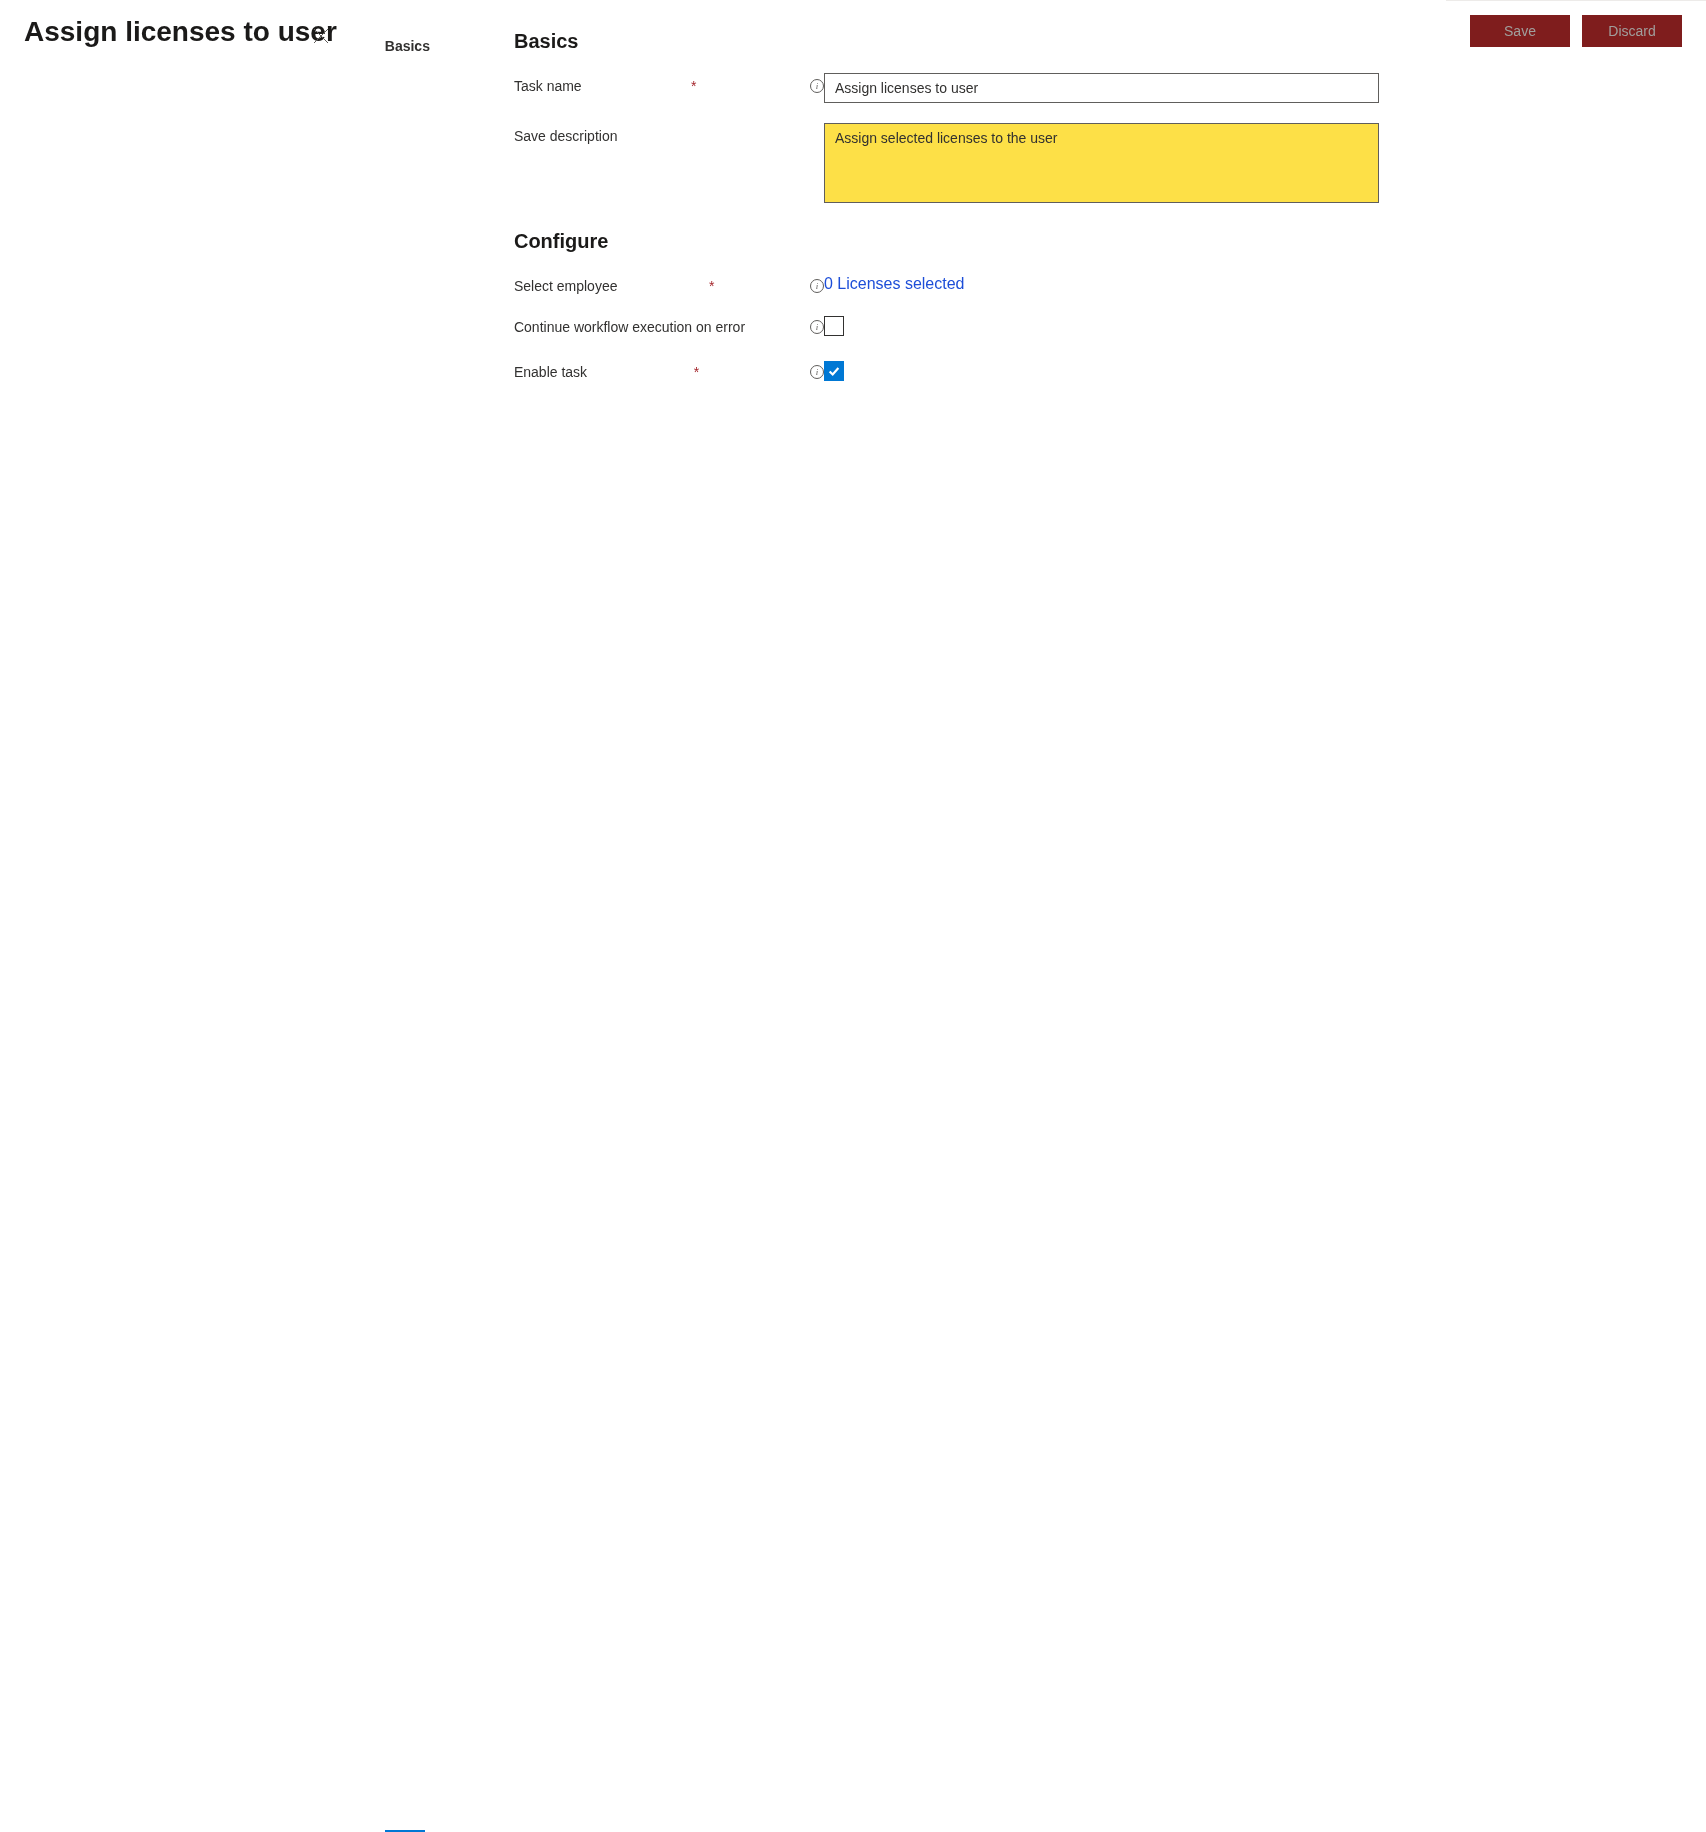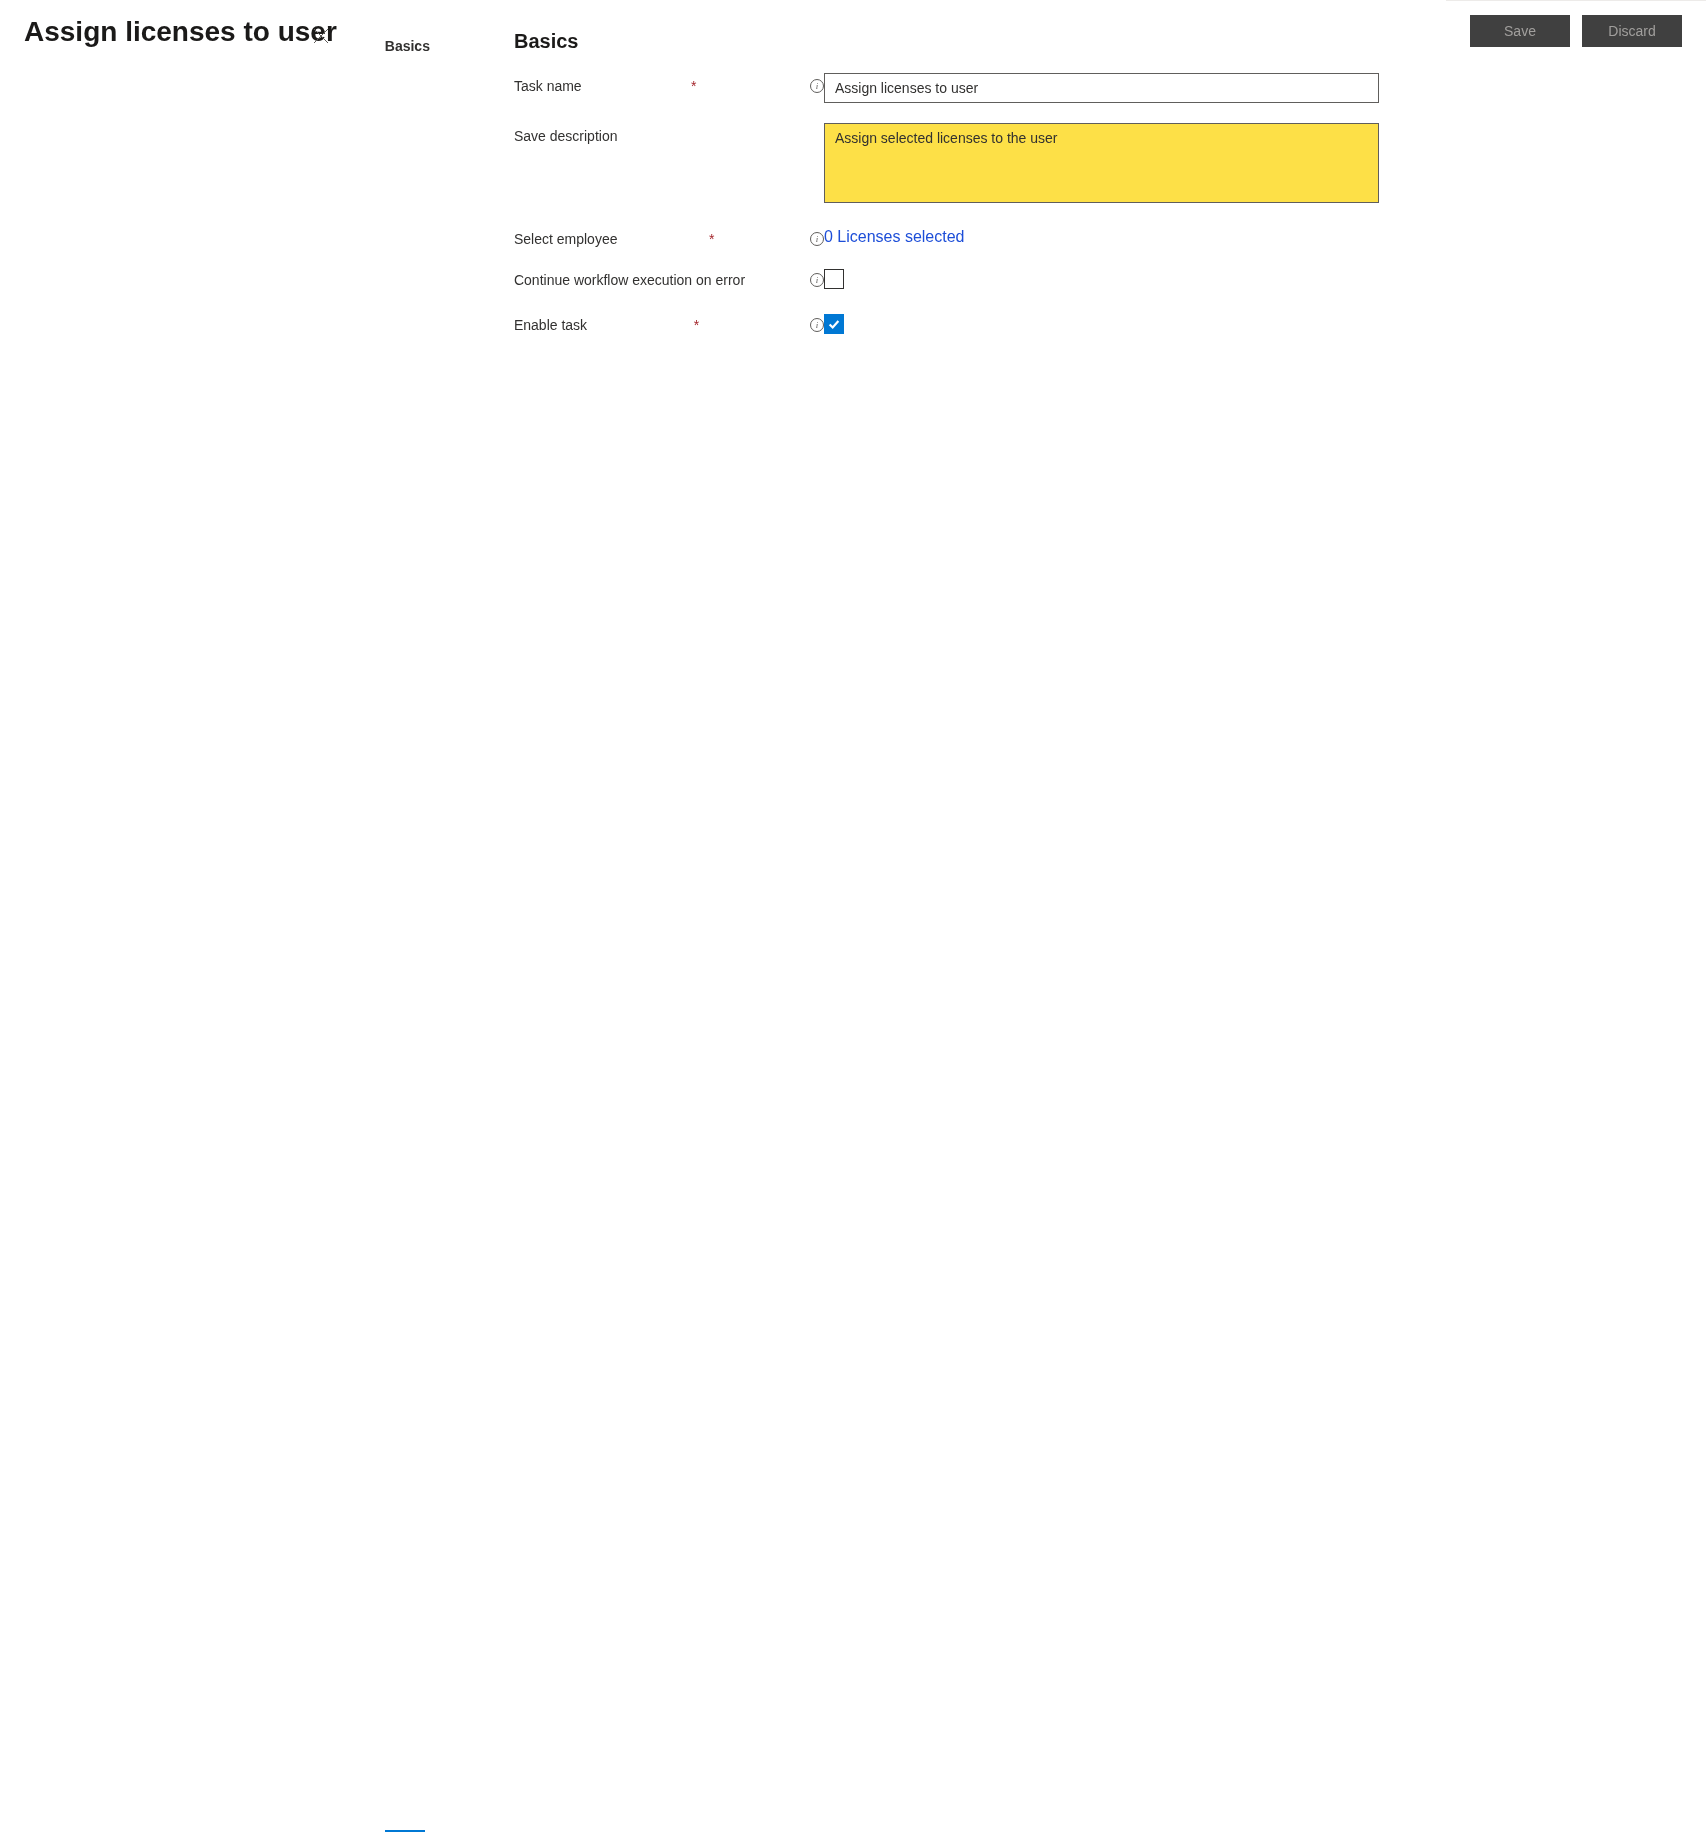--- a/index.html
+++ b/index.html
@@ -187,21 +187,21 @@
       gap: 12px;
     }
     .btn {
       min-width: 100px;
       height: 32px;
       padding: 0 16px;
       border: none;
       font-size: 14px;
       font-family: inherit;
       cursor: pointer;
-      background: #404040;
+      background: #7f1d1d;
       color: #a19f9d;
     }
   </style>
 </head>
 <body>
 
 <div class="panel">
   <div class="panel-header">
     <h1 class="panel-title">Assign licenses to user</h1>
     <button class="close-button">
@@ -232,20 +232,21 @@
 
     <div class="form-row">
       <div class="form-label">
         <span>Save description</span>
       </div>
       <div class="form-control">
         <textarea class="textarea-input" style="">Assign selected licenses to the user</textarea>
       </div>
     </div>
 
+    <h2 class="section-heading configure">Configure</h2>
 
     <div class="form-row">
       <div class="form-label">
         <span>Select employee</span>
         <span class="required-star">*</span>
         <span class="info-icon">i</span>
       </div>
       <div class="form-control">
         <span class="link-text">0 Licenses selected</span>
       </div>

